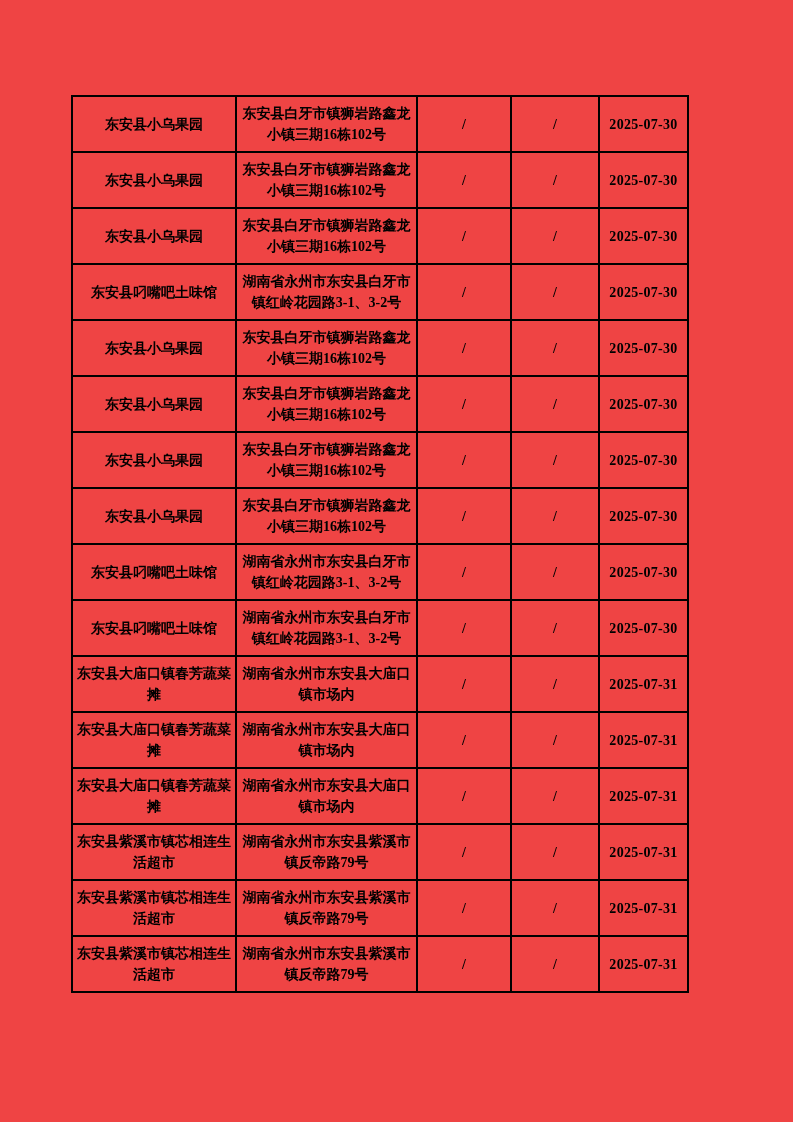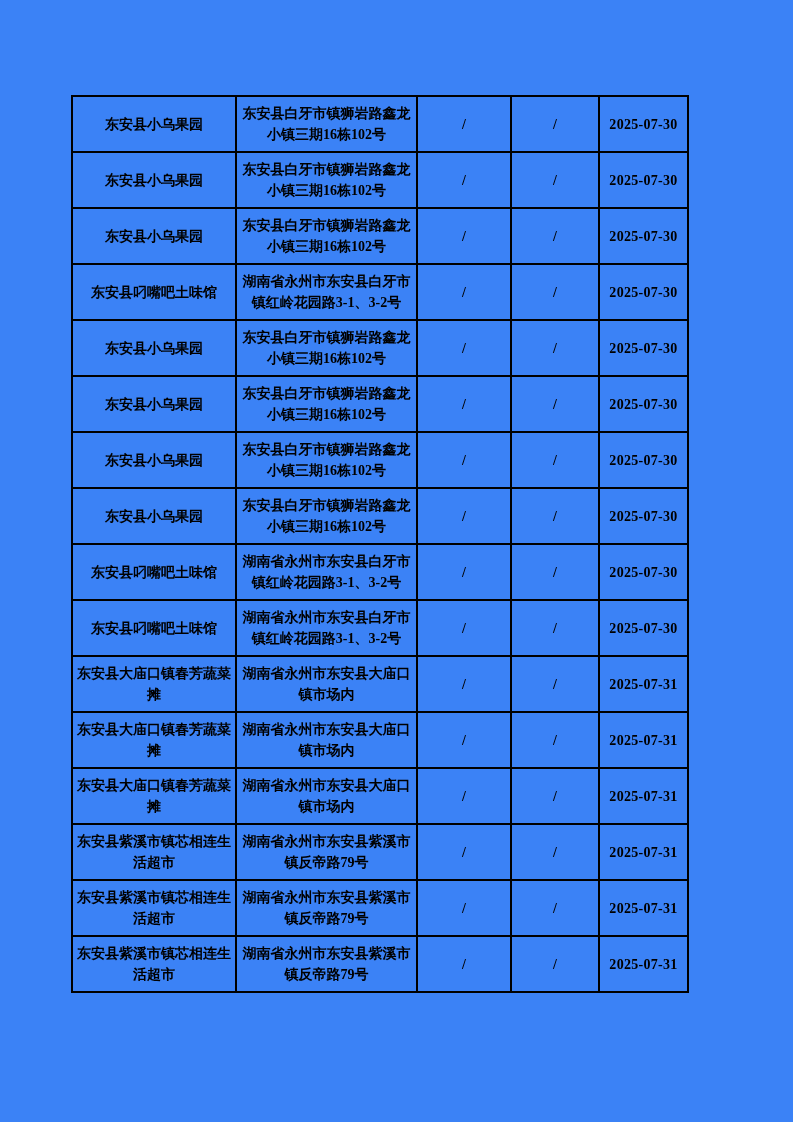--- a/index.html
+++ b/index.html
@@ -4,21 +4,21 @@
 <style>
   html, body {
     margin: 0;
     padding: 0;
     background: #ffffff;
   }
   .page {
     position: relative;
     width: 793px;
     height: 1122px;
-    background: #3b82f6;
+    background: #ef4444;
     overflow: hidden;
     font-family: "Liberation Serif", "DejaVu Serif", serif;
   }
   table.records {
     position: absolute;
     left: 71px;
     top: 95px;
     width: 616px;
     border-collapse: collapse;
     table-layout: fixed;

